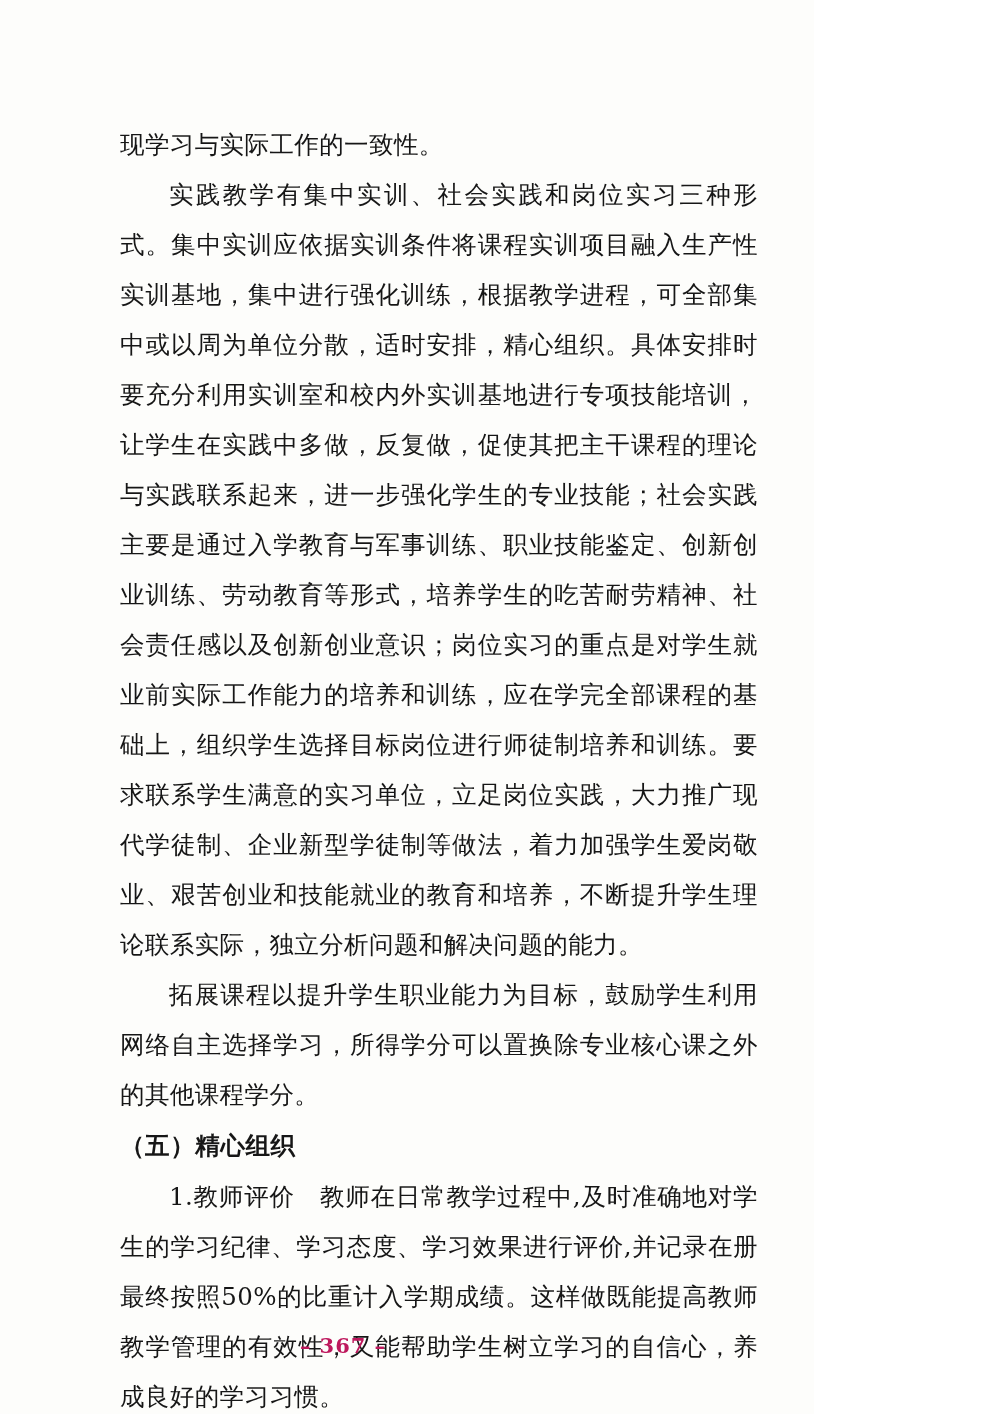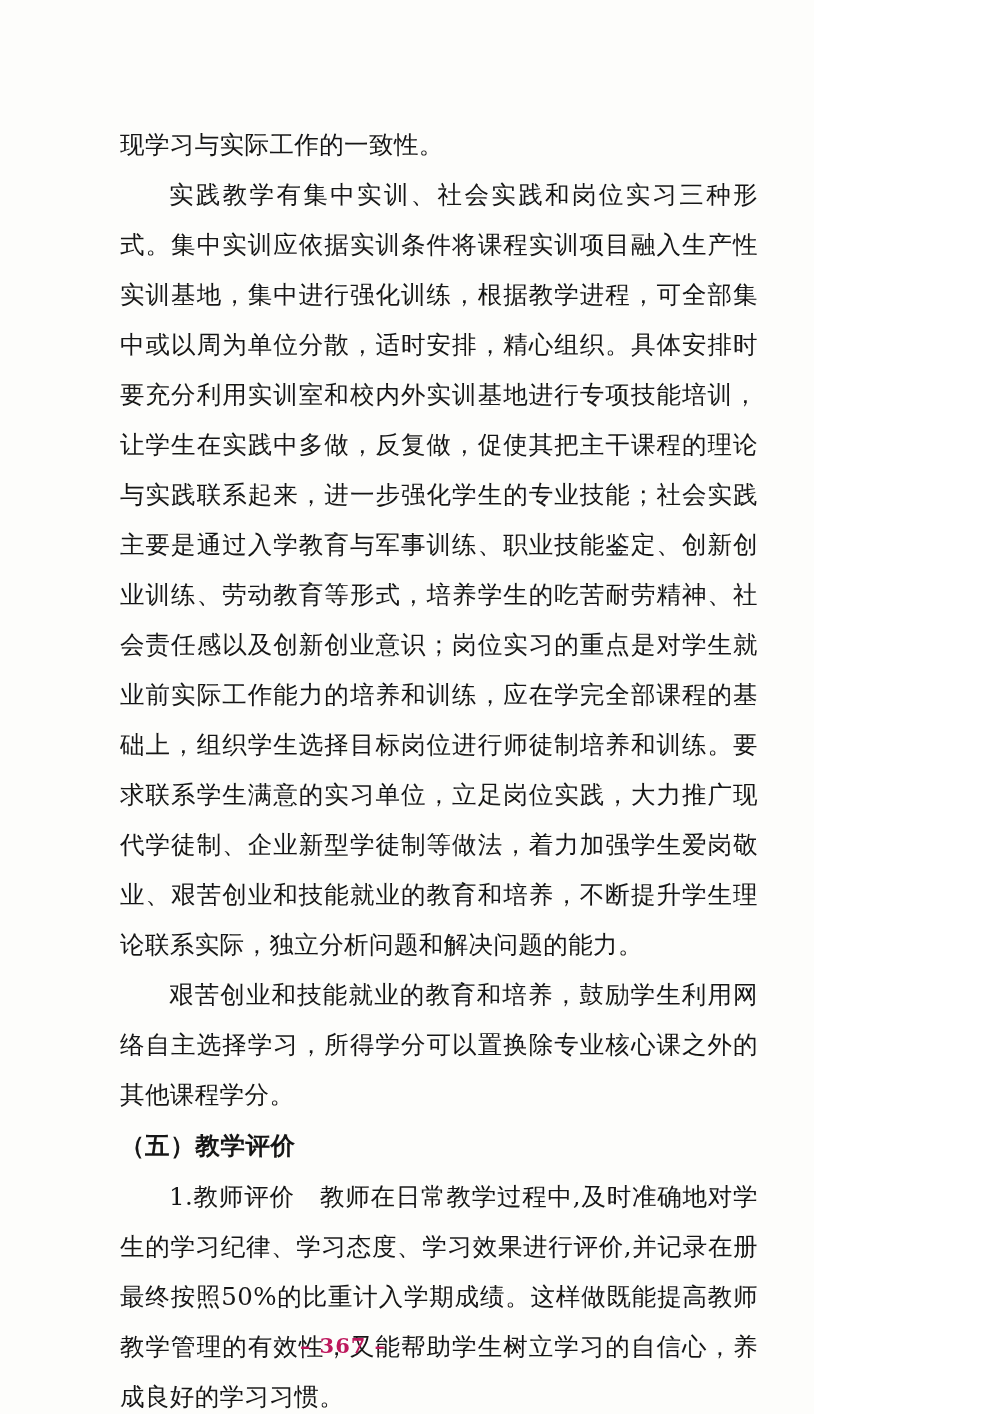--- a/index.html
+++ b/index.html
@@ -66,23 +66,23 @@
 </head>
 <body>
 
 <div class="page">
   <div class="doc-body">
 
     <p class="noindent">现学习与实际工作的一致性。</p>
 
     <p class="indent">实践教学有集中实训、社会实践和岗位实习三种形式。集中实训应依据实训条件将课程实训项目融入生产性实训基地，集中进行强化训练，根据教学进程，可全部集中或以周为单位分散，适时安排，精心组织。具体安排时要充分利用实训室和校内外实训基地进行专项技能培训，让学生在实践中多做，反复做，促使其把主干课程的理论与实践联系起来，进一步强化学生的专业技能；社会实践主要是通过入学教育与军事训练、职业技能鉴定、创新创业训练、劳动教育等形式，培养学生的吃苦耐劳精神、社会责任感以及创新创业意识；岗位实习的重点是对学生就业前实际工作能力的培养和训练，应在学完全部课程的基础上，组织学生选择目标岗位进行师徒制培养和训练。要求联系学生满意的实习单位，立足岗位实践，大力推广现代学徒制、企业新型学徒制等做法，着力加强学生爱岗敬业、艰苦创业和技能就业的教育和培养，不断提升学生理论联系实际，独立分析问题和解决问题的能力。</p>
 
-    <p class="indent">艰苦创业和技能就业的教育和培养，鼓励学生利用网络自主选择学习，所得学分可以置换除专业核心课之外的其他课程学分。</p>
+    <p class="indent">拓展课程以提升学生职业能力为目标，鼓励学生利用网络自主选择学习，所得学分可以置换除专业核心课之外的其他课程学分。</p>
 
-    <p class="heading">（五）教学评价</p>
+    <p class="heading">（五）精心组织</p>
 
 
     <p class="indent">1.教师评价　教师在日常教学过程中,及时准确地对学生的学习纪律、学习态度、学习效果进行评价,并记录在册最终按照50%的比重计入学期成绩。这样做既能提高教师教学管理的有效性，又能帮助学生树立学习的自信心，养成良好的学习习惯。</p>
 
   </div>
 
   <div class="page-footer">
     <span class="dash">–</span><span>367</span><span class="dash">–</span>
   </div>
 </div>

